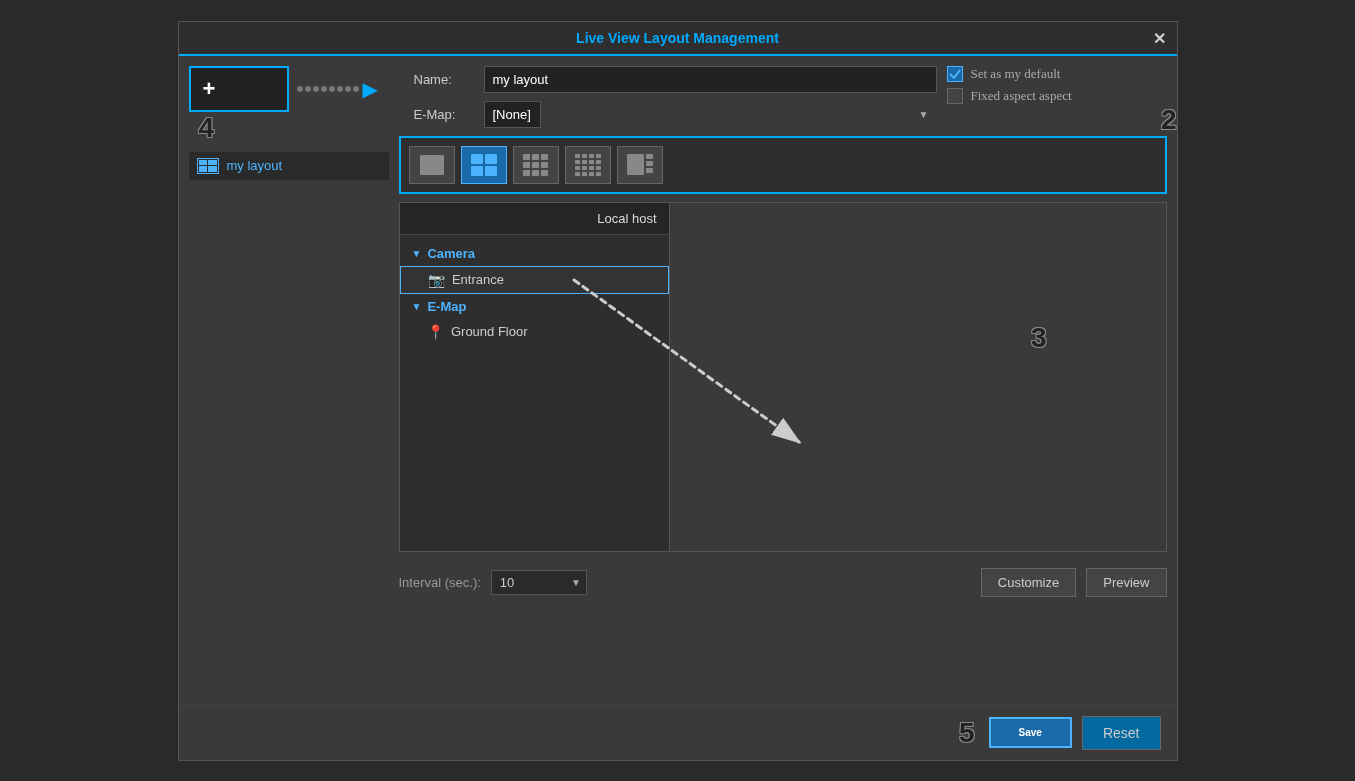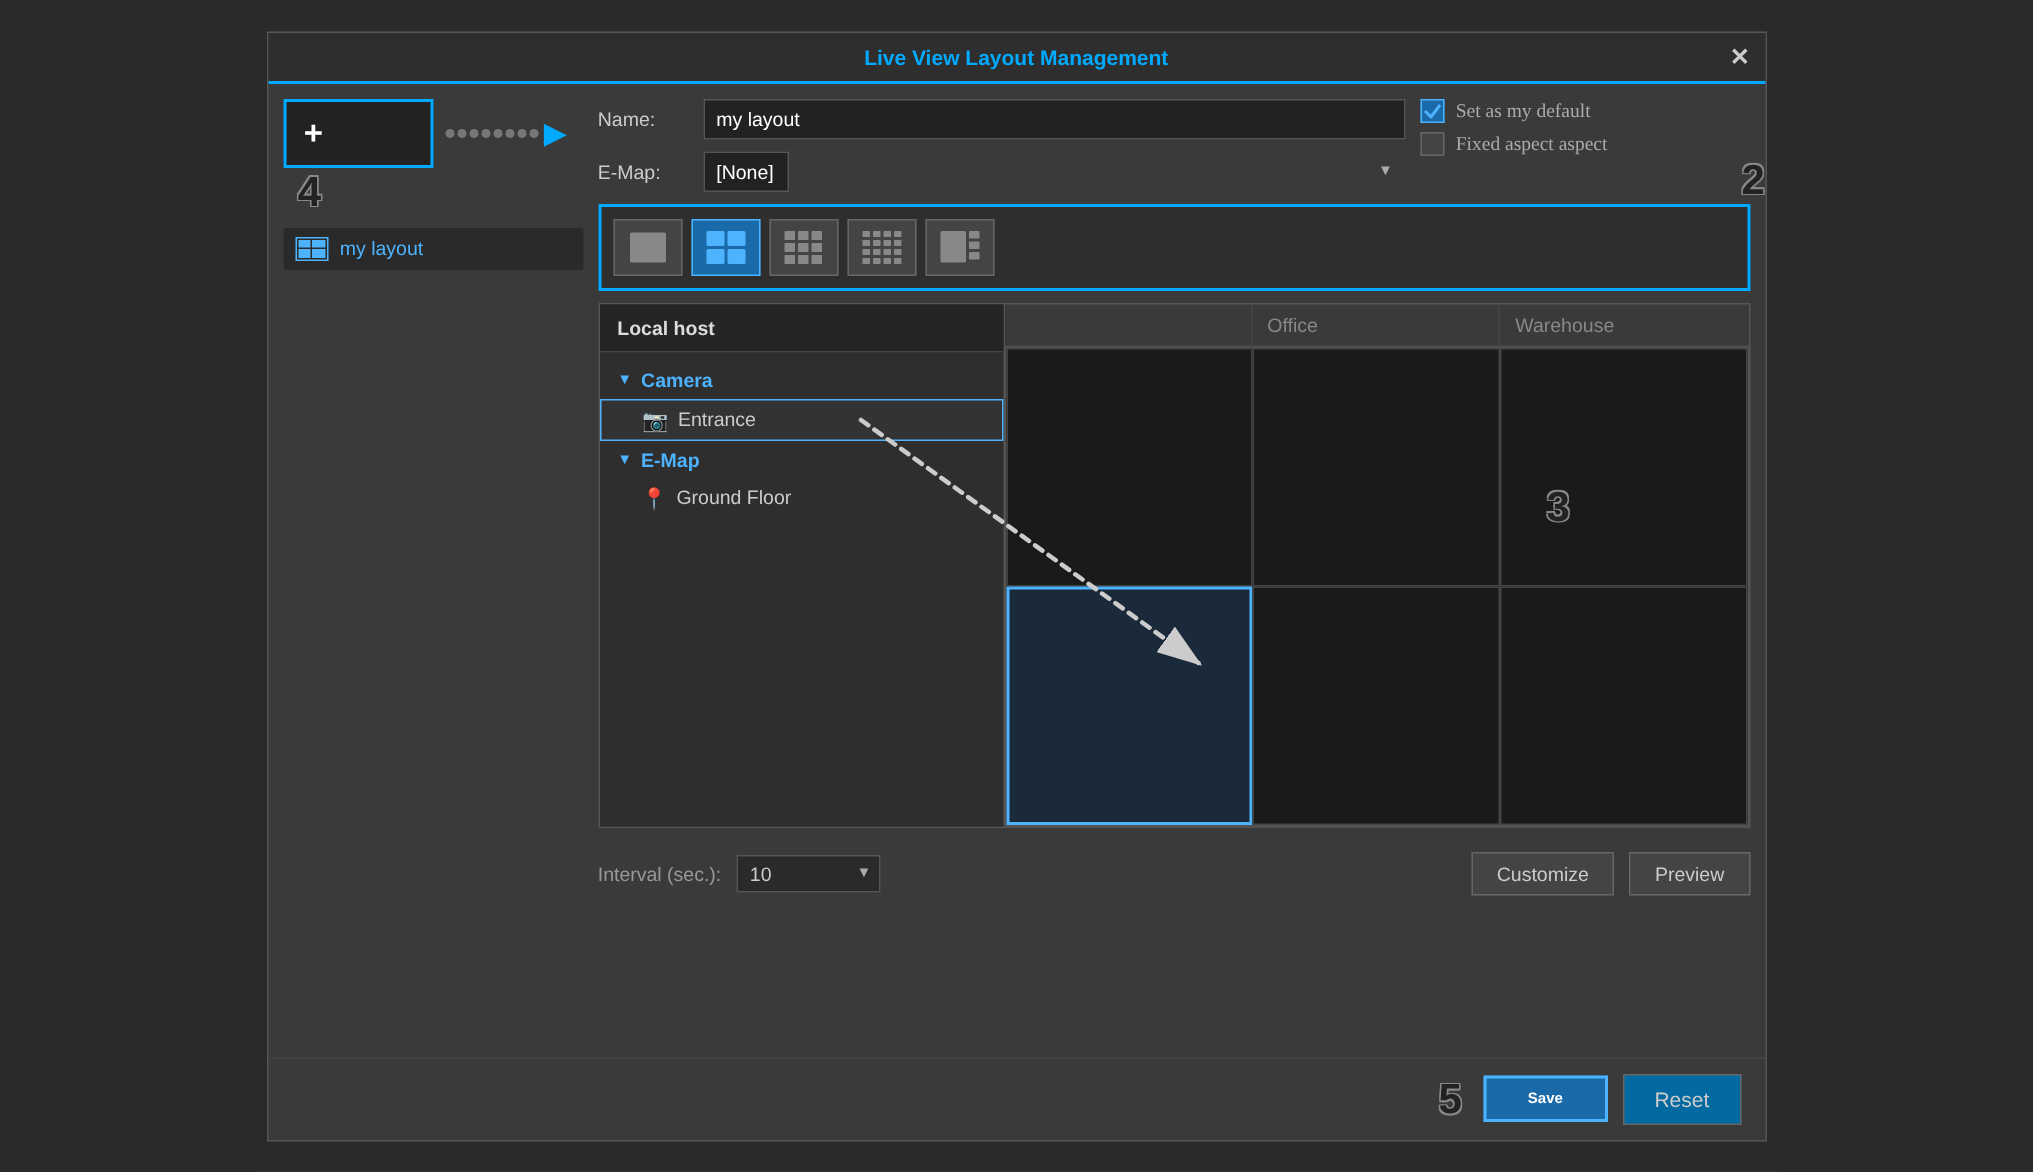--- a/index.html
+++ b/index.html
@@ -148,20 +148,21 @@
       flex: 1;
       display: flex;
       flex-direction: column;
       gap: 8px;
     }
 
     .form-row {
       display: flex;
       align-items: center;
       gap: 10px;
+      margin-left: 15px;
     }
 
     .form-label {
       color: #ccc;
       min-width: 60px;
     }
 
     .form-input {
       background: #222;
       border: 1px solid #555;
@@ -268,23 +269,24 @@
       width: 270px;
       background: #2e2e2e;
       border-right: 1px solid #555;
       display: flex;
       flex-direction: column;
     }
 
     .source-header {
       background: #252525;
       padding: 8px 12px;
-      font-weight: bold;
+      font-weight: normal;
       color: #ddd;
       border-bottom: 1px solid #444;
+      text-align: right;
     }
 
     .tree-section {
       padding: 6px 0;
     }
 
     .tree-group-label {
       display: flex;
       align-items: center;
       gap: 6px;
@@ -608,37 +610,20 @@
                 <span class="triangle">▼</span>
                 <span>E-Map</span>
               </div>
               <div class="tree-item">
                 <span class="pin-icon">📍</span>
                 <span>Ground Floor</span>
               </div>
             </div>
           </div>
 
-          <div style="flex:1;display:flex;flex-direction:column;position:relative;">
-
-            <div style="display:grid;grid-template-columns:1fr 1fr 1fr;border-bottom:1px solid #444;">
-              <div style="padding:6px 10px;color:#888;border-right:1px solid #444;"></div>
-              <div style="padding:6px 10px;color:#888;border-right:1px solid #444;">Office</div>
-              <div style="padding:6px 10px;color:#888;">Warehouse</div>
-            </div>
-
-            <div class="video-grid">
-              <div class="video-cell"></div>
-              <div class="video-cell"></div>
-              <div class="video-cell"></div>
-              <div class="video-cell selected-cell"></div>
-              <div class="video-cell"></div>
-              <div class="video-cell"></div>
-            </div>
-          </div>
         </div>
 
         <svg style="position:absolute;top:0;left:0;width:100%;height:100%;pointer-events:none;overflow:visible;">
 
           <line x1="175" y1="78" x2="400" y2="240" stroke="#ccc" stroke-width="3" stroke-dasharray="6,5" marker-end="url(#arrowhead)" stroke-linecap="round"></line>
           <defs>
             <marker id="arrowhead" markerWidth="10" markerHeight="7" refX="9" refY="3.5" orient="auto">
               <polygon points="0 0, 10 3.5, 0 7" fill="#ccc"></polygon>
             </marker>
           </defs>

